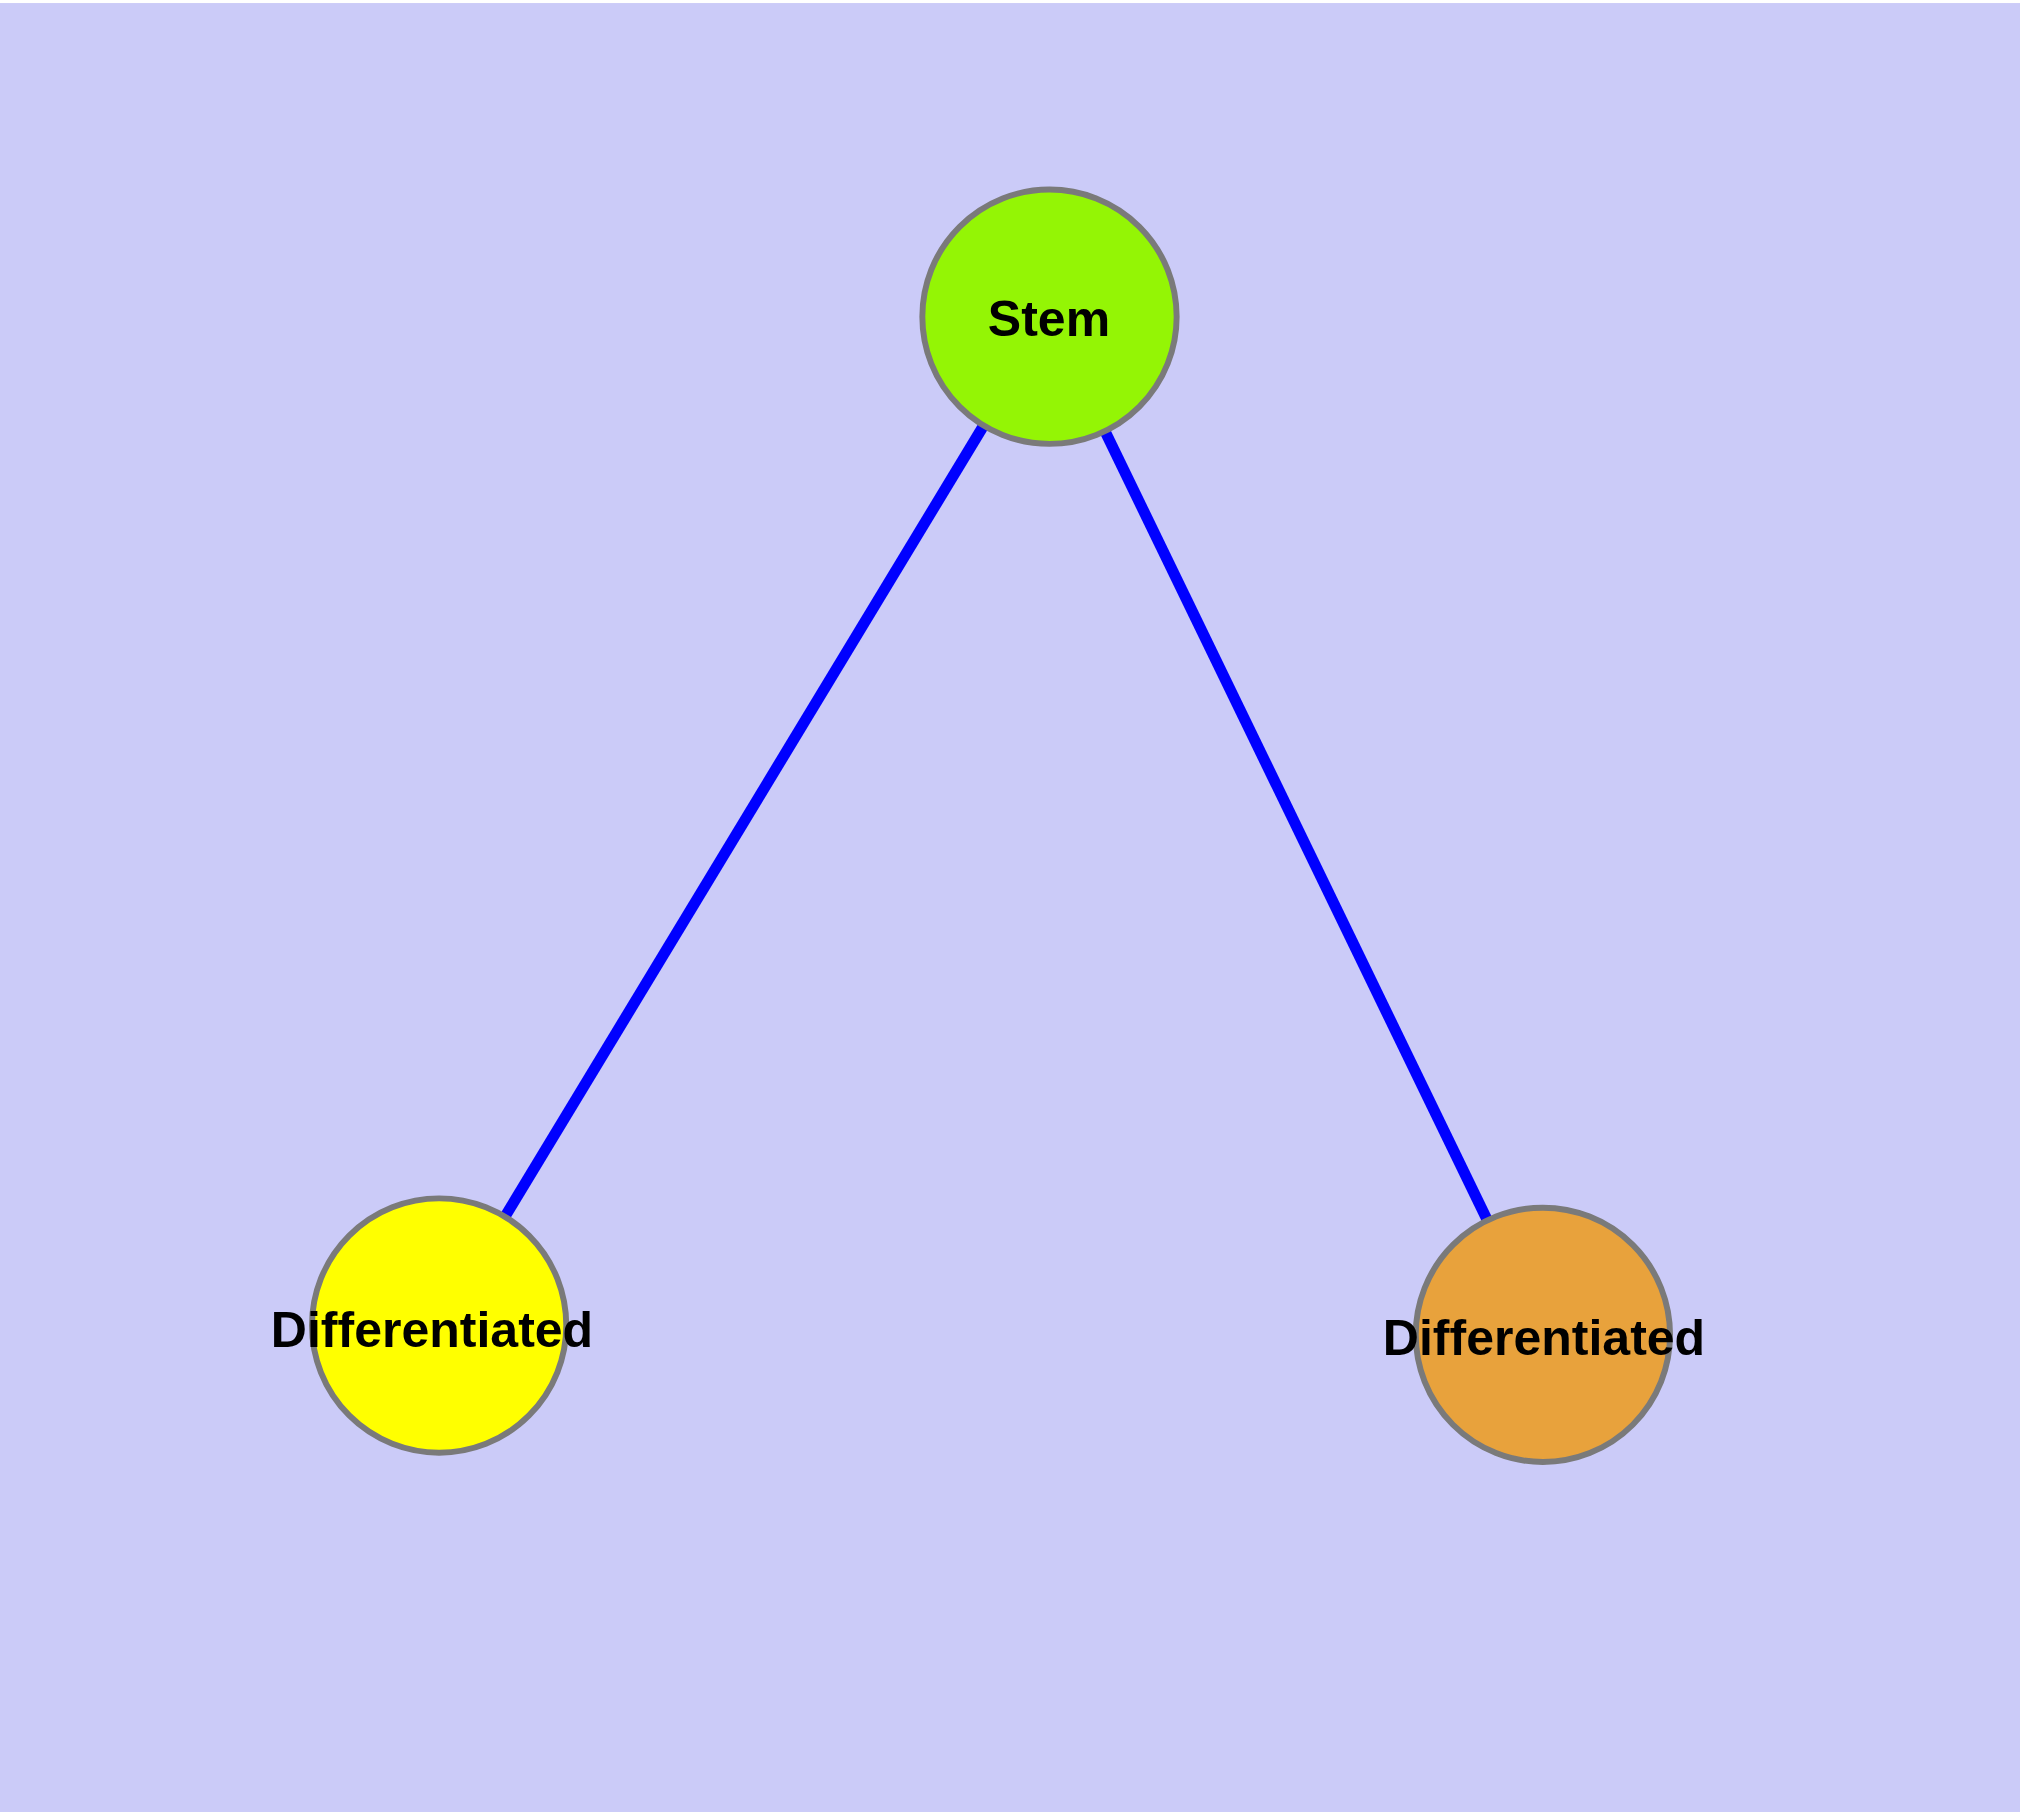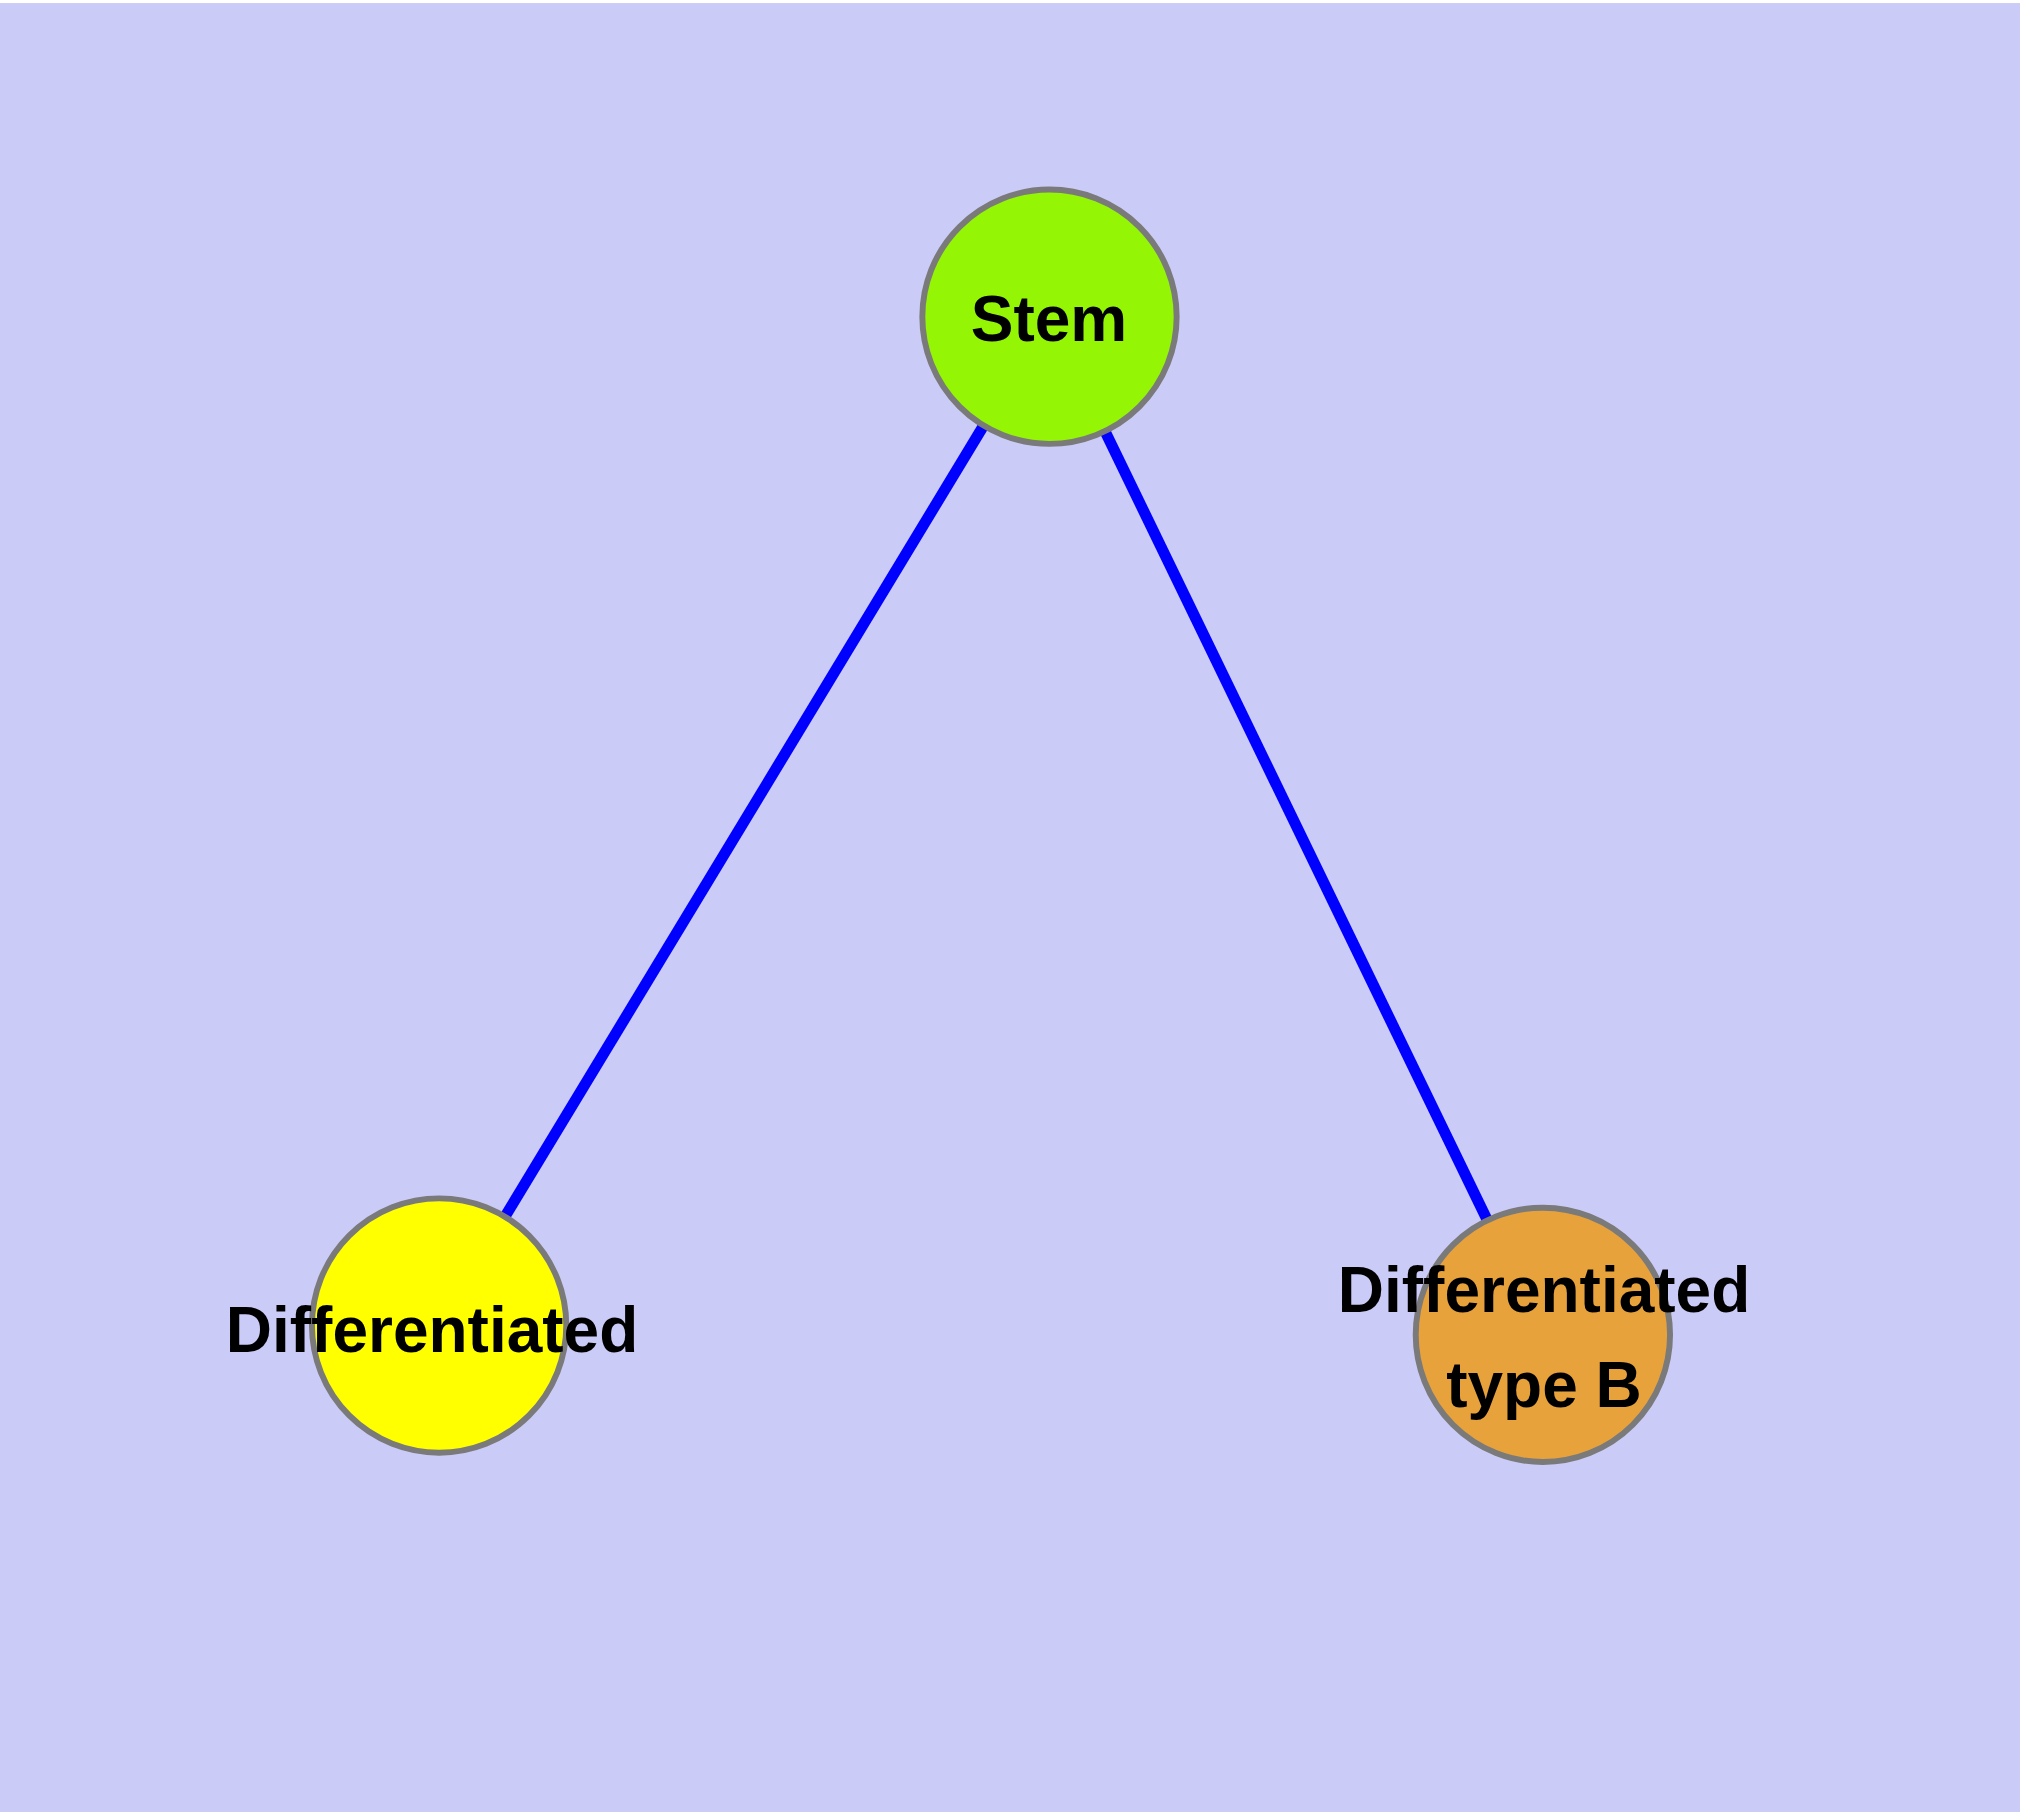--- a/index.html
+++ b/index.html
@@ -20,24 +20,23 @@
   }
   .canvas svg {
     position: absolute;
     top: 0;
     left: 0;
     display: block;
   }
   .node-label {
     position: absolute;
     transform: translate(-50%, -50%);
-    text-align: center;
     white-space: nowrap;
     font-weight: bold;
-    font-size: 64px;
+    font-size: 50px;
     line-height: 95px;
     color: #000000;
     letter-spacing: 0px;
   }
   .node-label .line {
     display: block;
   }
 </style>
 </head>
 <body>
@@ -65,17 +64,16 @@
   <div class="node-label" style="left:1049px; top:316px;">
     <span class="line">Stem</span>
   </div>
 
   <div class="node-label" style="left:432px; top:1327px;">
     <span class="line">Differentiated</span>
   </div>
 
   <div class="node-label" style="left:1544px; top:1335px;">
     <span class="line">Differentiated</span>
-    <span class="line">type B</span>
   </div>
 
 </div>
 
 
 </body></html>

